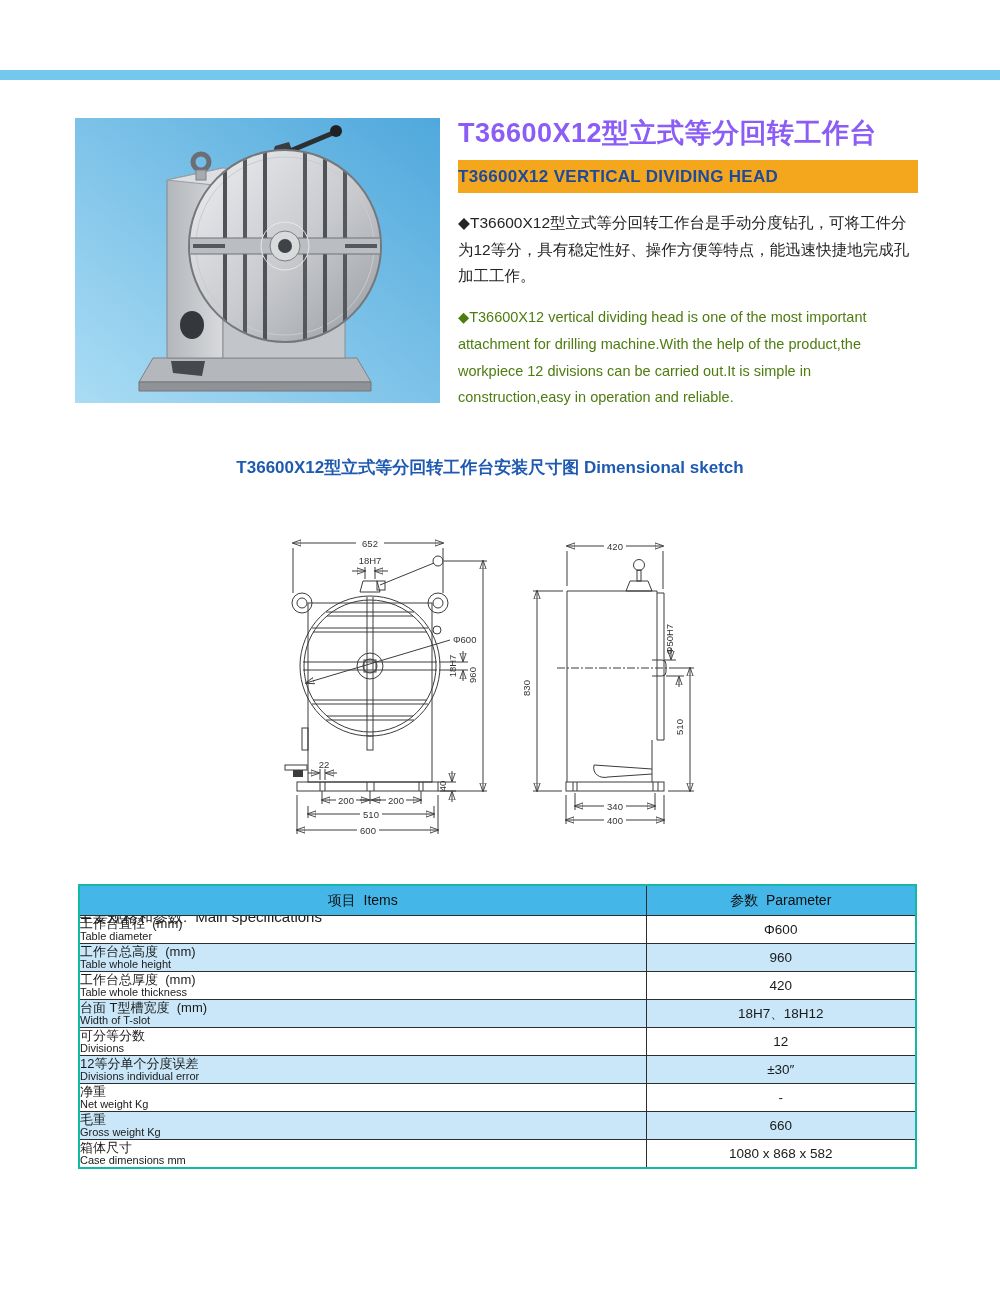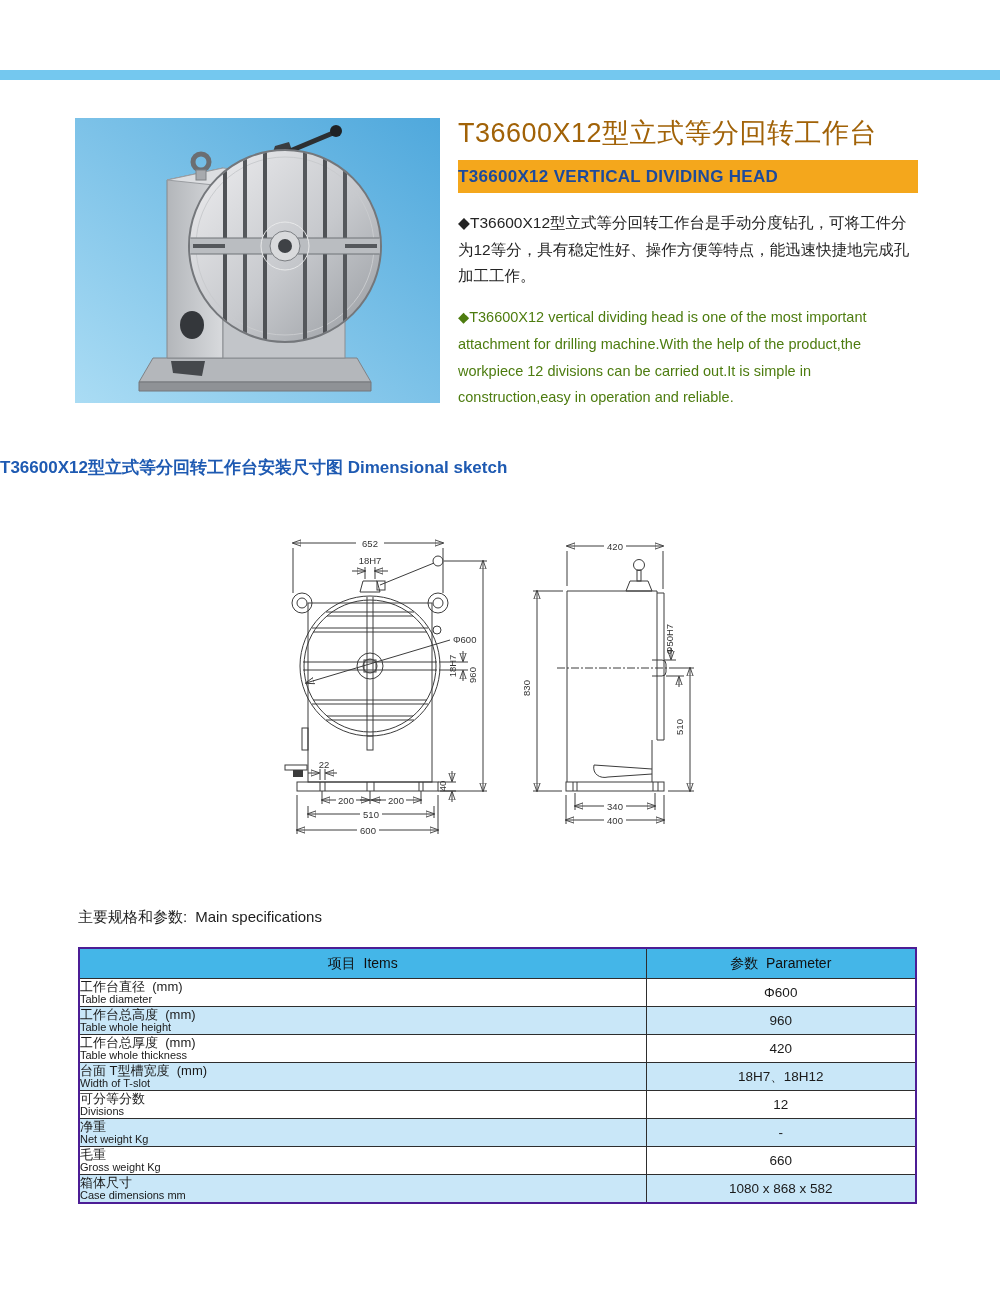--- a/index.html
+++ b/index.html
@@ -4,40 +4,40 @@
 <style>
   html,body{margin:0;padding:0;background:#fff;}
   .page{position:relative;width:1000px;height:1304px;background:#fff;overflow:hidden;
         font-family:"Liberation Sans",sans-serif;color:#222;}
   .top-bar{position:absolute;left:0;top:70px;width:1000px;height:10px;background:#74c8ef;}
 
   .photo{position:absolute;left:75px;top:118px;width:365px;height:285px;}
   .photo svg{display:block;}
 
   .info{position:absolute;left:458px;top:118px;width:460px;}
-  .title{margin:0;font-size:27px;font-weight:normal;color:#a16207;line-height:1.15;letter-spacing:.5px;white-space:nowrap;}
+  .title{margin:0;font-size:27px;font-weight:bold;color:#8b5cf6;line-height:1.15;letter-spacing:.5px;white-space:nowrap;}
   .banner{margin-top:11px;height:33px;line-height:33px;background:#f4a71c;box-sizing:border-box;}
   .banner span{font-size:17px;font-weight:bold;color:#1c4a9c;letter-spacing:.3px;}
   .desc-cn{margin:17px 0 0 0;font-size:15.5px;line-height:1.72;color:#242424;}
   .desc-en{margin:14px 0 0 0;font-size:14.5px;line-height:1.85;color:#4d7c0f;}
 
-  .sketch-heading{position:absolute;left:0;top:456px;width:980px;
+  .sketch-heading{position:absolute;left:0;top:456px;width:980px;text-align:center;
                   font-size:17px;font-weight:bold;color:#1e5ab2;}
 
   .drawing{position:absolute;left:260px;top:523px;}
   .drawing line,.drawing path,.drawing rect.ln,.drawing circle,.drawing polygon{stroke:#3c3c3c;fill:none;stroke-width:1;}
   .drawing .dim{stroke-width:.8;}
   .dimlbl{font-family:"Liberation Sans",sans-serif;font-size:9.5px;fill:#333;stroke:none;}
   .lblbg{fill:#fff;stroke:none;}
 
   .specs-label{position:absolute;left:78px;top:908px;font-size:15px;font-weight:normal;color:#1c1c1c;}
   .specs-label .en{margin-left:8px;}
 
-  table.specs{position:absolute;left:78px;top:947px;width:837px;border-collapse:collapse;table-layout:fixed;
-              border:2px solid #4c1d95;}
+  table.specs{position:absolute;left:78px;top:884px;width:837px;border-collapse:collapse;table-layout:fixed;
+              border:2px solid #14b8a6;}
   table.specs th,table.specs td{border:1px solid #2e2e2e;}
   table.specs th{height:27px;background:#44b6e8;font-size:14px;font-weight:normal;color:#101010;
                  text-align:center;white-space:pre-wrap;}
   table.specs td{height:27px;padding:0;}
   td.item{padding:1px 8px 1px 12px;}
   td.item .cn{font-size:13px;line-height:13px;color:#1a1a1a;white-space:pre-wrap;}
   td.item .en{font-size:11px;line-height:13px;color:#1a1a1a;}
   td.val{text-align:center;font-size:13.5px;color:#1a1a1a;}
   tbody tr:nth-child(even){background:#c9e7f8;}
   col.c-items{width:567px;} col.c-param{width:270px;}
@@ -347,20 +347,27 @@
       </tr>
       <tr>
         <td class="item">
             <div class="cn">可分等分数</div>
             <div class="en">Divisions</div>
           </td>
         <td class="val">12</td>
       </tr>
       <tr>
         <td class="item">
+            <div class="cn">12等分单个分度误差</div>
+            <div class="en">Divisions individual error</div>
+          </td>
+        <td class="val">±30″</td>
+      </tr>
+      <tr>
+        <td class="item">
             <div class="cn">净重</div>
             <div class="en">Net weight Kg</div>
           </td>
         <td class="val">-</td>
       </tr>
       <tr>
         <td class="item">
             <div class="cn">毛重</div>
             <div class="en">Gross weight Kg</div>
           </td>

